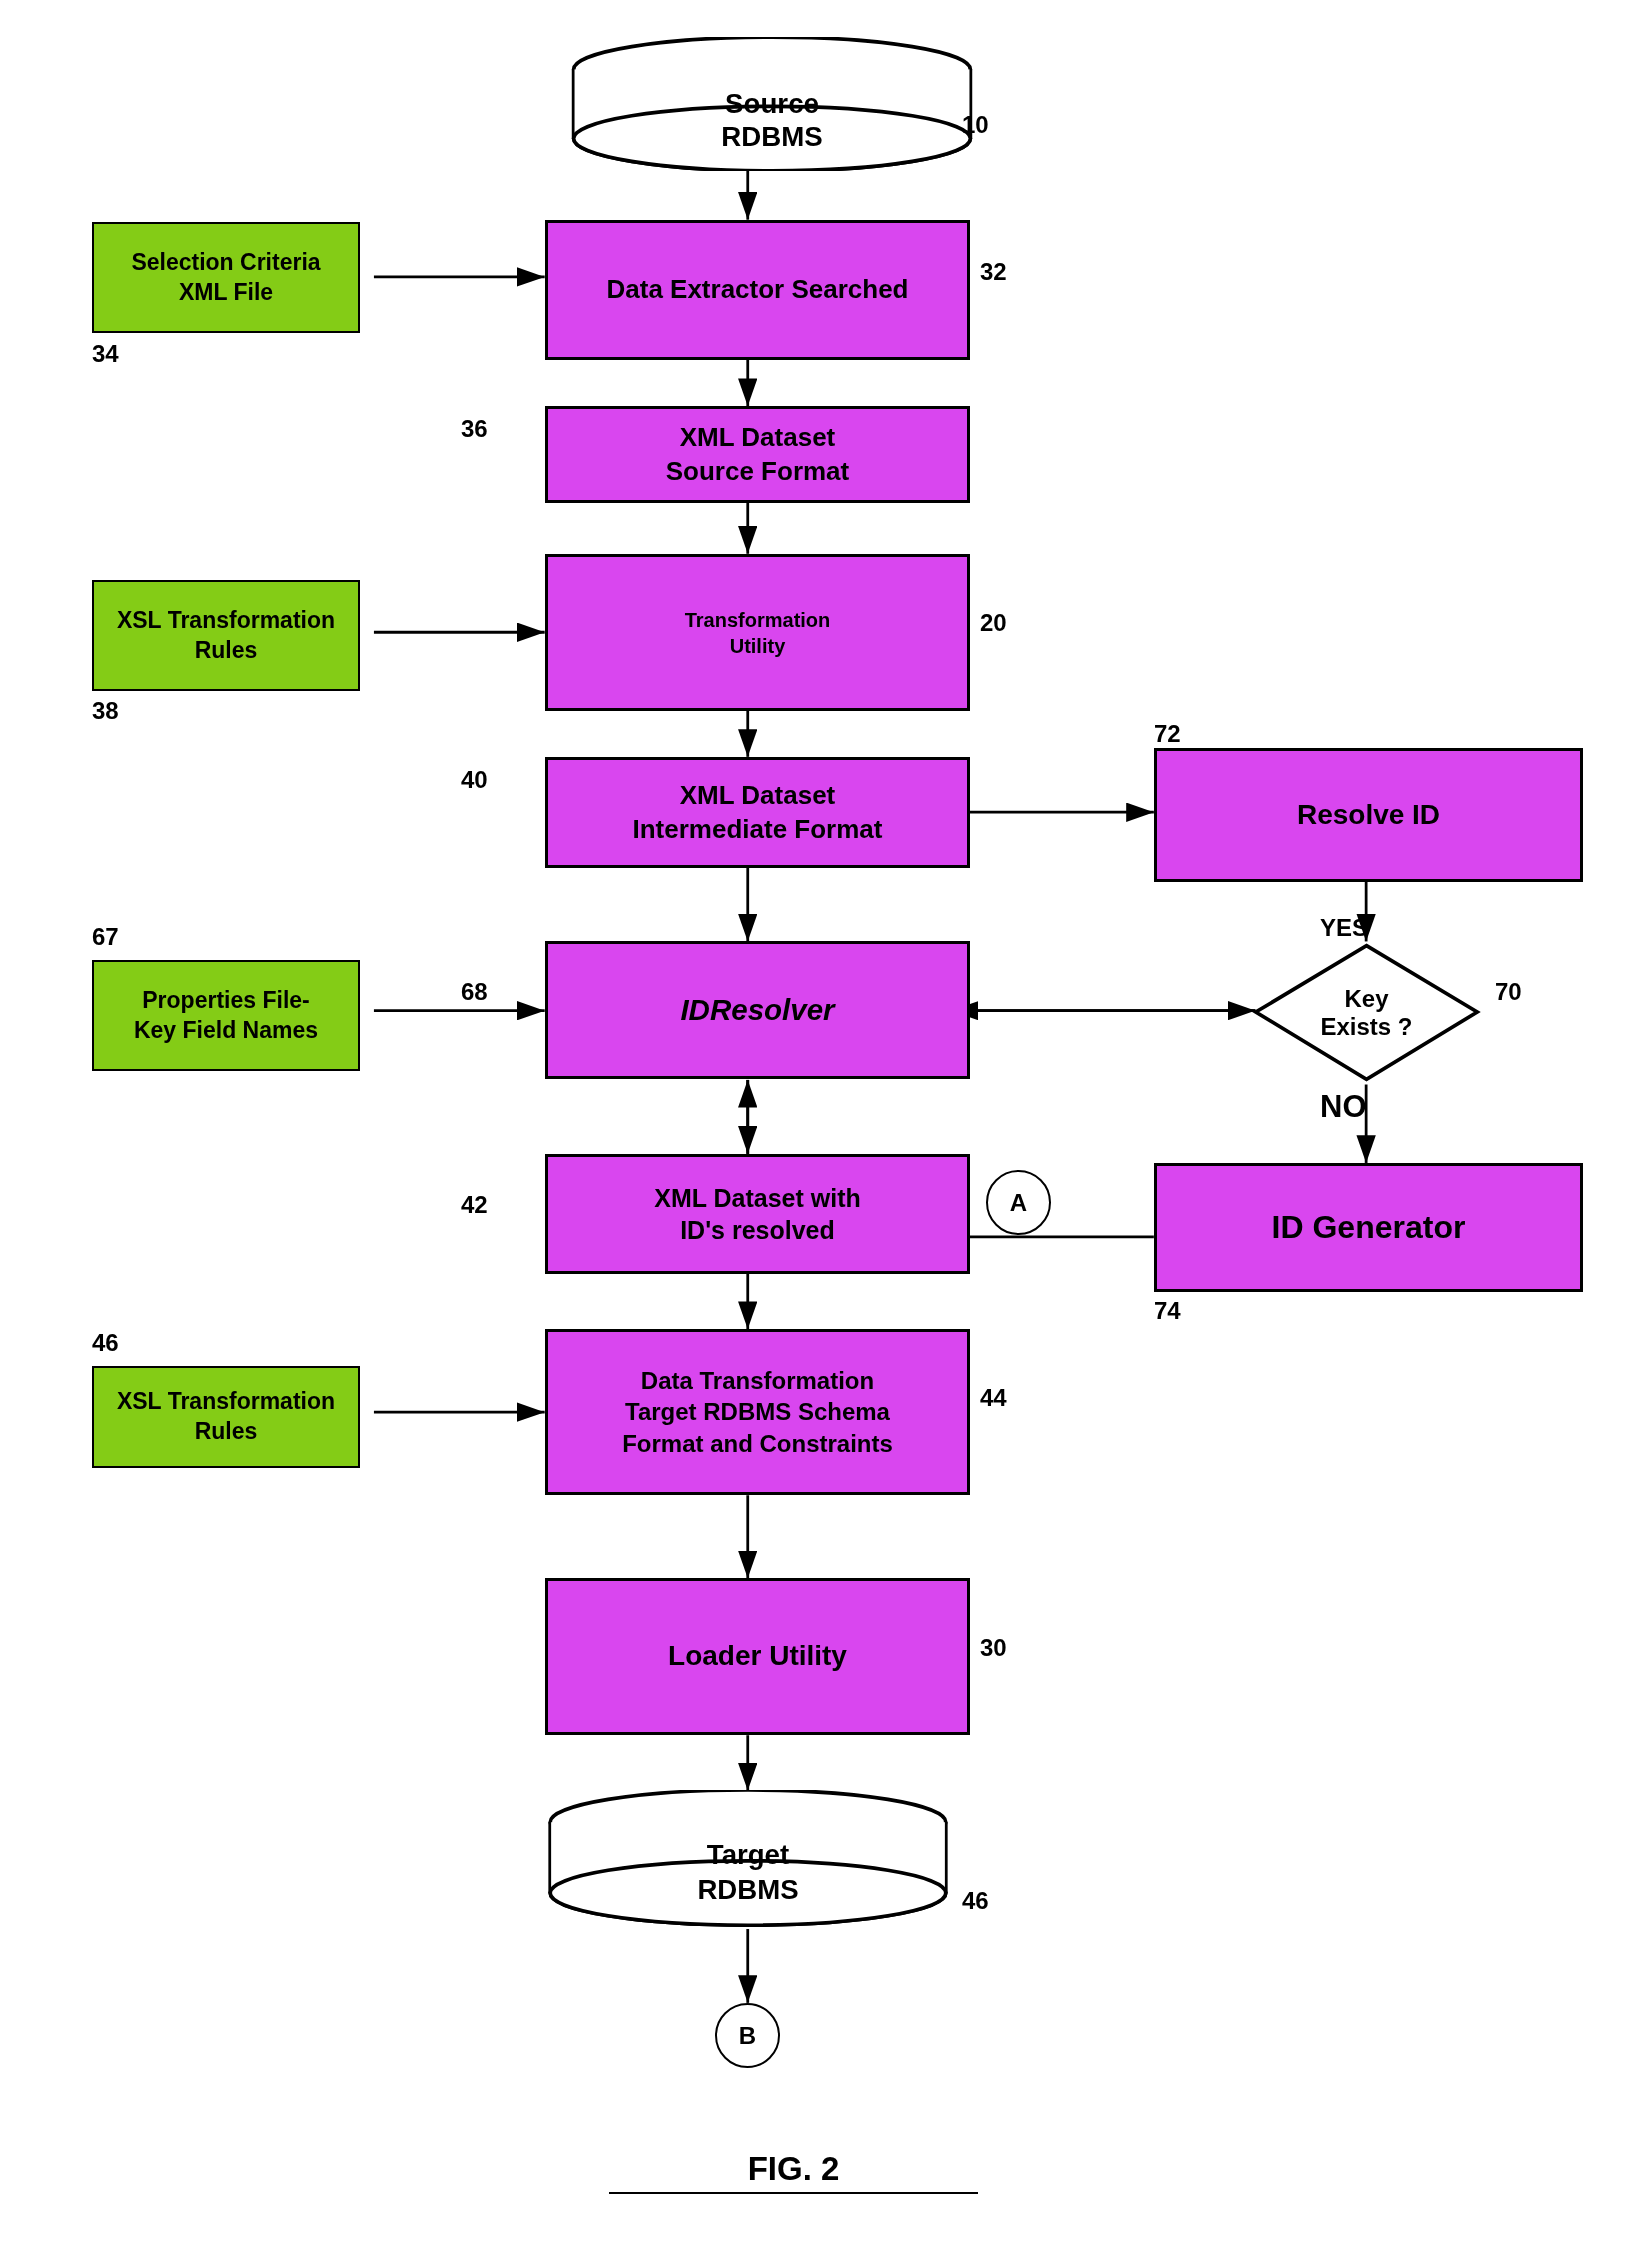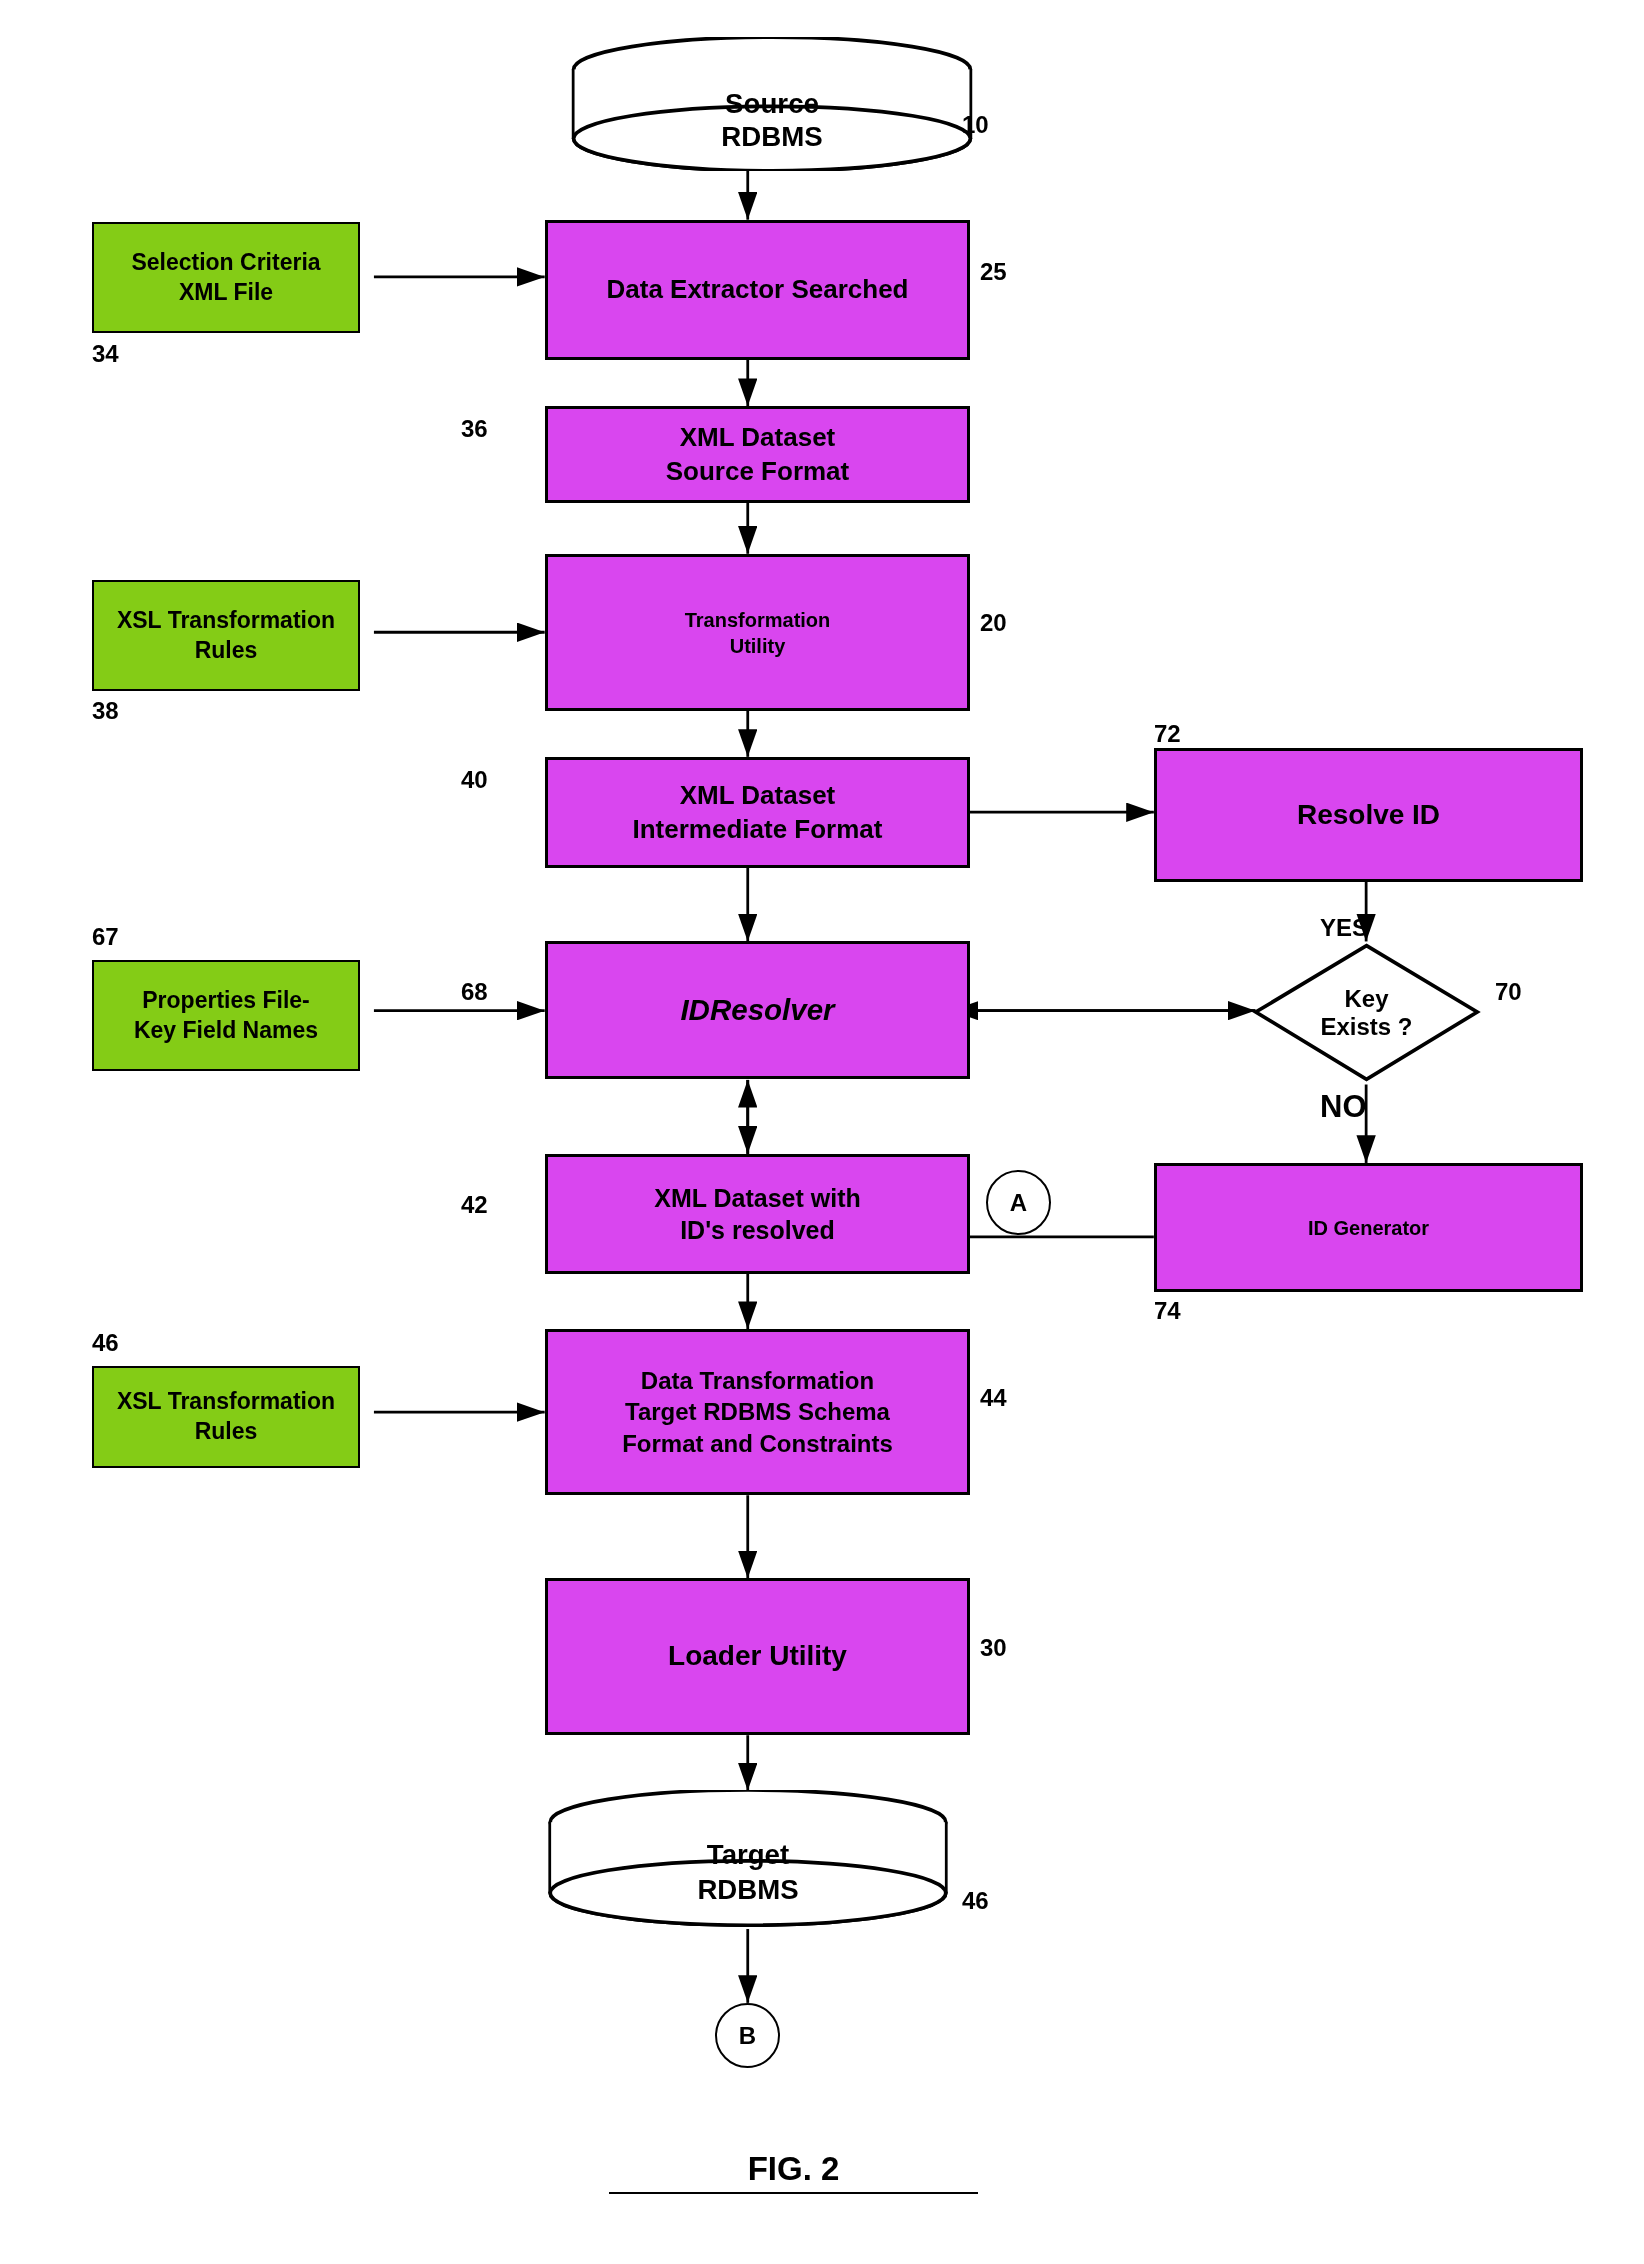--- a/index.html
+++ b/index.html
@@ -168,21 +168,21 @@
       <text x="220" y="82" text-anchor="middle" font-size="30" font-weight="bold" font-family="Arial">Source</text>
       <text x="220" y="118" text-anchor="middle" font-size="30" font-weight="bold" font-family="Arial">RDBMS</text>
     </svg>
   </div>
   <div class="label" style="left:962px; top:111px;">10</div>
 
   <div class="shape rect" style="left:545px; top:220px; width:425px; height:140px; font-size:26px;">
     <span>Data Extractor
 Searched</span>
   </div>
-  <div class="label" style="left:980px; top:258px;">25</div>
+  <div class="label" style="left:980px; top:258px;">32</div>
 
   <div class="shape rect" style="left:545px; top:406px; width:425px; height:97px; font-size:26px;">
     <span>XML Dataset<br>Source Format</span>
   </div>
   <div class="label" style="left:461px; top:415px;">36</div>
 
   <div class="shape rect" style="left:545px; top:554px; width:425px; height:157px; font-size:20px;">
     <span>Transformation<br>Utility</span>
   </div>
   <div class="label" style="left:980px; top:609px;">20</div>
@@ -265,21 +265,21 @@
       <text x="125" y="72" text-anchor="middle" font-size="26" font-weight="bold" font-family="Arial">Key</text>
       <text x="125" y="102" text-anchor="middle" font-size="26" font-weight="bold" font-family="Arial">Exists ?</text>
     </svg>
   </div>
   <div class="label" style="left:1495px; top:978px;">70</div>
 
   <div class="label" style="left:1320px; top:914px; font-size:24px;">YES</div>
 
   <div class="label" style="left:1320px; top:1089px; font-size:31px;">NO</div>
 
-  <div class="shape rect" style="left:1154px; top:1163px; width:429px; height:129px; font-size:20px;">
+  <div class="shape rect" style="left:1154px; top:1163px; width:429px; height:129px; font-size:32px;">
     <span>ID Generator</span>
   </div>
   <div class="label" style="left:1154px; top:1297px;">74</div>
 
   <div class="fig-caption" style="left:609px; top:2150px; width:369px;text-align:center;">FIG. 2</div>
 
 </div>
 
 
 </body></html>

